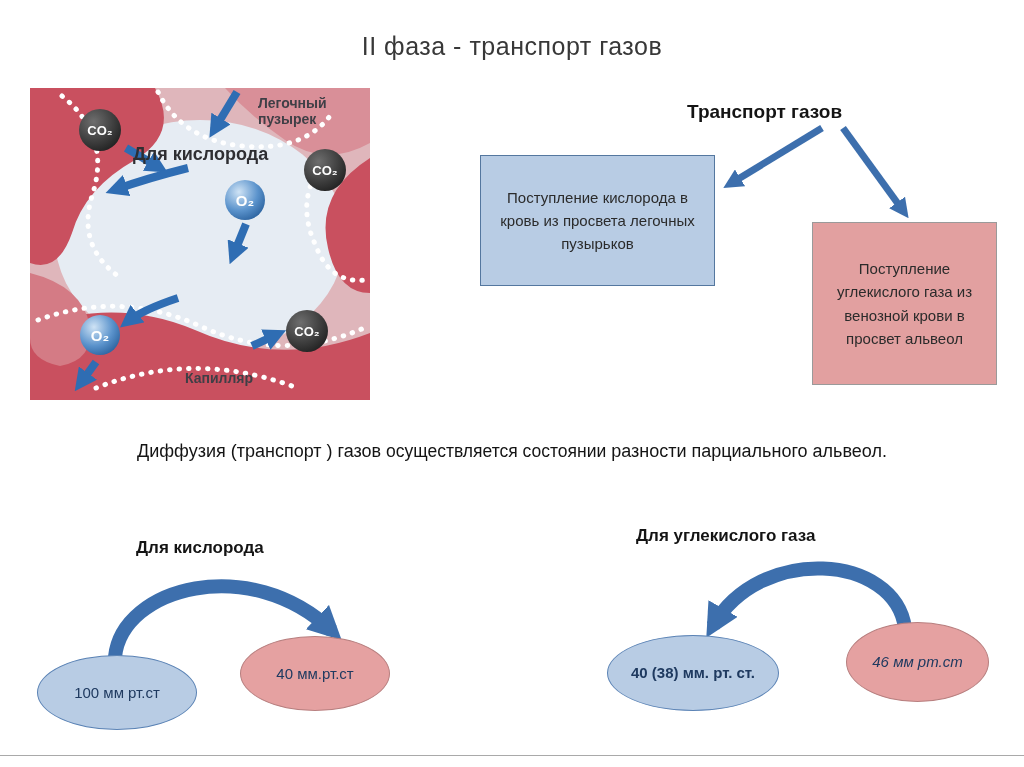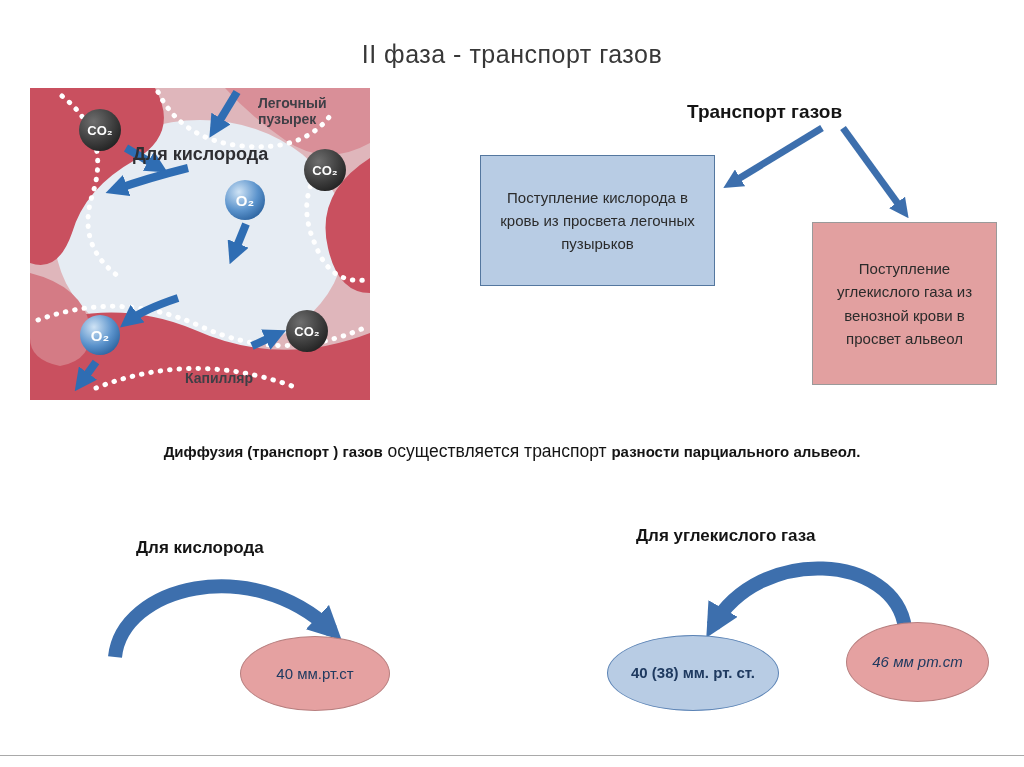--- a/index.html
+++ b/index.html
@@ -1,35 +1,35 @@
 <!DOCTYPE html>
 <html><head>
 <meta charset="utf-8">
 <style>
   * { margin:0; padding:0; box-sizing:border-box; }
   html,body { background:#9a9a9a; }
   body { font-family:"Liberation Sans", sans-serif; }
   .slide { position:relative; width:1024px; height:767px; background:#ffffff; margin:0 auto; overflow:hidden; }
   .abs { position:absolute; }
 
-  .title { top:40px; left:0; width:100%; text-align:center; font-size:25px; color:#383838; letter-spacing:0.5px; }
+  .title { top:32px; left:0; width:100%; text-align:center; font-size:25px; color:#383838; letter-spacing:0.5px; }
 
   .figure-wrap { left:30px; top:88px; width:340px; height:312px; }
   .overlay-label { left:133px; top:144px; font-size:18px; font-weight:600; color:#2e2e32; }
 
   .scheme-heading { left:687px; top:101px; font-size:19px; font-weight:bold; color:#141414; }
 
   .box { position:absolute; display:flex; align-items:center; justify-content:center;
          text-align:center; font-size:15px; color:#2b2b2b; line-height:1.55; padding:10px 14px; }
   .box-blue { left:480px; top:155px; width:235px; height:131px; background:#b8cce4; border:1.5px solid #54779f; }
   .box-pink { left:812px; top:222px; width:185px; height:163px; background:#e2a0a0; border:1px solid #9a9a9a; }
 
   .paragraph { left:0; top:438px; width:1024px; text-align:center; color:#141414; }
   .paragraph .p1 { font-size:17.5px; line-height:1.5; }
-  .paragraph .b { font-size:15px; font-weight:bold; }
+  .paragraph .b { font-size:18px; font-weight:normal; }
   .paragraph .p2 { font-size:17px; line-height:1.5; max-width:845px; margin:2px auto 0; }
 
   .dia-label { font-size:17px; font-weight:bold; color:#141414; }
   .lbl-oxy { left:136px; top:538px; }
   .lbl-co2 { left:636px; top:526px; }
 
   .ellipse { position:absolute; border-radius:50%; display:flex; align-items:center; justify-content:center;
              text-align:center; font-size:15px; color:#1f3a60; line-height:1.45; padding:6px 20px; }
   .el-blue { background:#b8cce4; border:1.5px solid #5b83b5; }
   .el-pink { background:#e5a1a1; border:1.5px solid #b77f7f; }
@@ -133,32 +133,33 @@
     <g fill="none" stroke="#3d6fad" stroke-width="7" marker-end="url(#mtop)">
       <path d="M132,16 L40,72"></path>
       <path d="M153,16 L214,100"></path>
     </g>
   </svg>
 
   <div class="box box-blue">Поступление кислорода в кровь из просвета легочных пузырьков</div>
   <div class="box box-pink">Поступление углекислого газа из венозной крови в просвет альвеол</div>
 
   <div class="abs paragraph">
-    <p class="p1"><span class="b">Диффузия (транспорт ) газов</span><span> осуществляется транспорт </span><span class="b">разности парциального альвеол.</span></p>
+    <p class="p1"><span class="b">Диффузия (транспорт ) газов</span><span> осуществляется состоянии </span><span class="b">разности парциального альвеол.</span></p>
   </div>
 
   <div class="abs dia-label lbl-oxy">Для  кислорода</div>
   <svg class="abs" style="left:60px; top:563px;" width="310" height="102" viewBox="0 0 310 102">
     <defs>
       <marker id="mleft" viewBox="0 0 10 10" refX="6" refY="5" markerWidth="2.4" markerHeight="2.4" orient="auto">
         <path d="M0,0 L10,5 L0,10 z" fill="#3d6fad"></path>
       </marker>
     </defs>
     <path d="M55,94 C 62,24 190,-10 272,68" fill="none" stroke="#3d6fad" stroke-width="14" marker-end="url(#mleft)"></path>
   </svg>
+  <div class="ellipse el-blue el-o-from">100 мм рт.ст</div>
   <div class="ellipse el-pink el-o-to">40 мм.рт.ст</div>
 
   <div class="abs dia-label lbl-co2">Для углекислого газа</div>
   <svg class="abs" style="left:655px; top:556px;" width="290" height="102" viewBox="0 0 290 102">
     <defs>
       <marker id="mright" viewBox="0 0 10 10" refX="6" refY="5" markerWidth="2.4" markerHeight="2.4" orient="auto">
         <path d="M0,0 L10,5 L0,10 z" fill="#3d6fad"></path>
       </marker>
     </defs>
     <path d="M250,72 C 240,-2 105,-12 58,70" fill="none" stroke="#3d6fad" stroke-width="14" marker-end="url(#mright)"></path>

